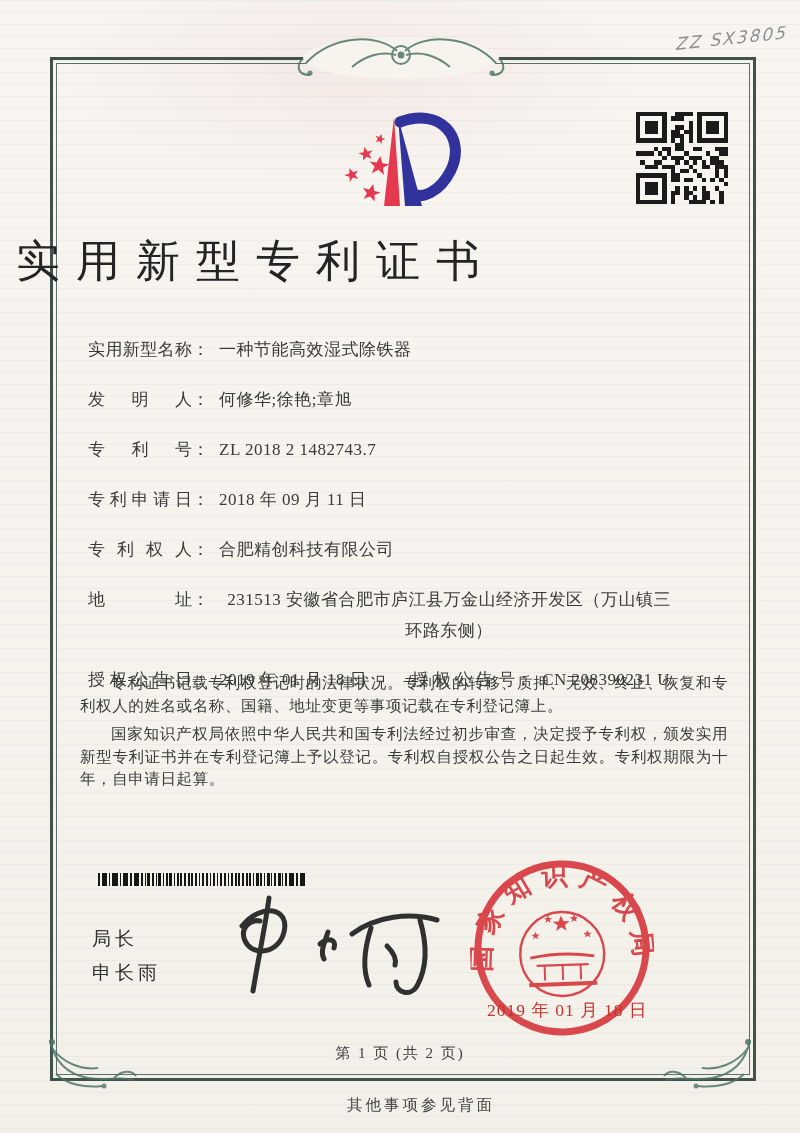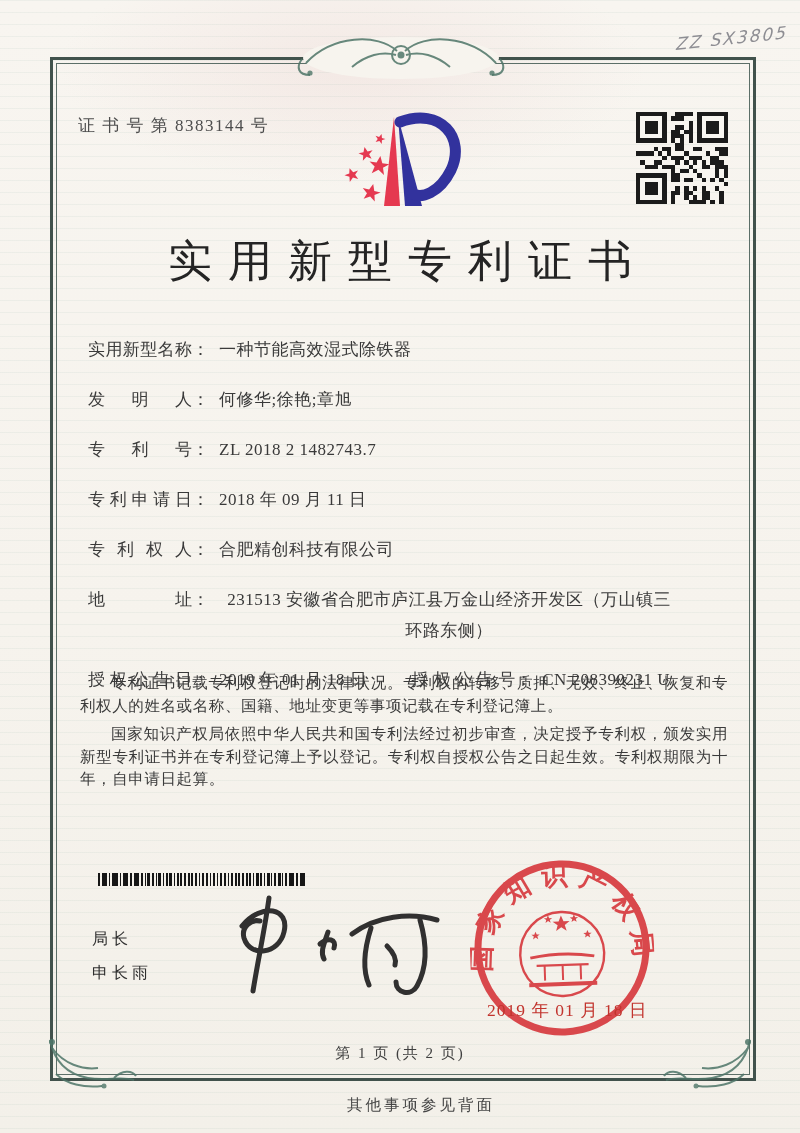--- a/index.html
+++ b/index.html
@@ -17,21 +17,21 @@
   .frame-inner{position:absolute;left:3px;top:3px;right:3px;bottom:3px;border:1px solid #5c6f68;}
   
   .hand-note{position:absolute;left:676px;top:28px;z-index:4;
     font-family:"DejaVu Sans",sans-serif;font-style:italic;font-size:17px;
     color:#83838a;letter-spacing:2px;transform:rotate(-6deg) skewX(-10deg);opacity:.9;}
   .cert-no{position:absolute;left:78px;top:114px;z-index:2;font-size:17px;
     color:#4d4d4d;letter-spacing:1.5px;}
   .logo{position:absolute;left:338px;top:112px;z-index:2;}
   .qr{position:absolute;left:636px;top:112px;z-index:2;}
   .title{position:absolute;left:0;top:232px;width:100%;margin:0;z-index:2;
-    text-align:center;font-size:44px;font-weight:normal;color:#242424;
+    font-size:44px;font-weight:normal;color:#242424;
     letter-spacing:16px;text-indent:16px;}
   
   .fields{position:absolute;left:88px;top:334px;width:650px;z-index:2;font-size:17px;}
   .frow{display:flex;align-items:flex-start;line-height:32px;margin-bottom:18px;}
   .flabel{display:inline-block;width:104px;text-align:justify;text-align-last:justify;
     flex:0 0 104px;color:#3a3a3a;}
   .fcolon{flex:0 0 auto;}
   .fvalue{flex:1 1 auto;padding-left:10px;color:#3a3a3a;letter-spacing:.5px;}
   .frow.address .fvalue{line-height:31px;max-width:460px;text-align:center;}
   .grant{display:flex;margin-bottom:0;}
@@ -40,21 +40,21 @@
   .grant .flabel2{flex:0 0 104px;width:104px;text-align:justify;text-align-last:justify;display:inline-block;}
   
   .paras{position:absolute;left:80px;top:672px;width:648px;z-index:2;
     font-size:15.5px;line-height:22.5px;color:#3b3b3b;letter-spacing:.6px;text-align:justify;}
   .paras p{margin:0 0 6px 0;text-indent:2em;}
   
   .barcode{position:absolute;left:98px;top:873px;width:208px;height:13px;z-index:2;
     background-image:
       repeating-linear-gradient(90deg,#161616 0 1.6px,rgba(0,0,0,0) 1.6px 3.6px),
       repeating-linear-gradient(90deg,rgba(0,0,0,0) 0 5px,#161616 5px 7.4px,rgba(0,0,0,0) 7.4px 11px);}
-  .officer{position:absolute;left:92px;top:922px;z-index:2;font-size:16px;
+  .officer{position:absolute;left:92px;top:922px;z-index:2;font-size:19px;
     letter-spacing:4px;line-height:34px;color:#2e2e2e;}
   .sig{position:absolute;left:224px;top:886px;z-index:2;}
   .seal{position:absolute;left:470px;top:856px;z-index:3;transform:rotate(-2deg);}
   .seal-date{position:absolute;left:487px;top:998px;z-index:4;font-size:17.5px;
     color:#c2342e;letter-spacing:1px;}
   .page-no{position:absolute;left:0;top:1044px;width:100%;text-align:center;z-index:2;
     font-size:15px;color:#3f3f3f;letter-spacing:2px;}
   .back-note{position:absolute;left:0;top:1095px;width:100%;text-align:center;z-index:2;
     font-size:15.5px;color:#454545;letter-spacing:3px;padding-left:21px;}
   .orn{position:absolute;z-index:3;}
@@ -82,21 +82,20 @@
     </g>
     <circle cx="119" cy="30" r="3.5" fill="#4e7568" opacity="0.85"></circle>
     <circle cx="28" cy="48" r="2.6" fill="#4e7568" opacity="0.8"></circle>
     <circle cx="210" cy="48" r="2.6" fill="#4e7568" opacity="0.8"></circle>
   </svg>
 
   <div class="frame">
     <div class="frame-inner"></div>
   </div>
 
-  <div class="cert-no">证 书 号 第 8383144 号</div>
 
   <svg class="logo" width="130" height="110" viewBox="0 0 130 110">
     <g>
       <polygon points="56,5 46,94 62,94" fill="#e53950"></polygon>
       <polygon points="60,5 67,94 84,94" fill="#32329d"></polygon>
       <path d="M62,10 C103,-5 128,26 113,58 C102,80 83,89 72,80" stroke="#32329d" stroke-width="11" fill="none" stroke-linecap="round"></path>
     </g>
     <g fill="#e53950">
       <path transform="translate(42,27) scale(0.52) rotate(18)" d="M0,-10 L2.9,-3.1 L10,-3.1 L4.2,1.2 L6.2,8.1 L0,3.8 L-6.2,8.1 L-4.2,1.2 L-10,-3.1 L-2.9,-3.1 Z"></path>
       <path transform="translate(28,42) scale(0.72) rotate(-12)" d="M0,-10 L2.9,-3.1 L10,-3.1 L4.2,1.2 L6.2,8.1 L0,3.8 L-6.2,8.1 L-4.2,1.2 L-10,-3.1 L-2.9,-3.1 Z"></path>

